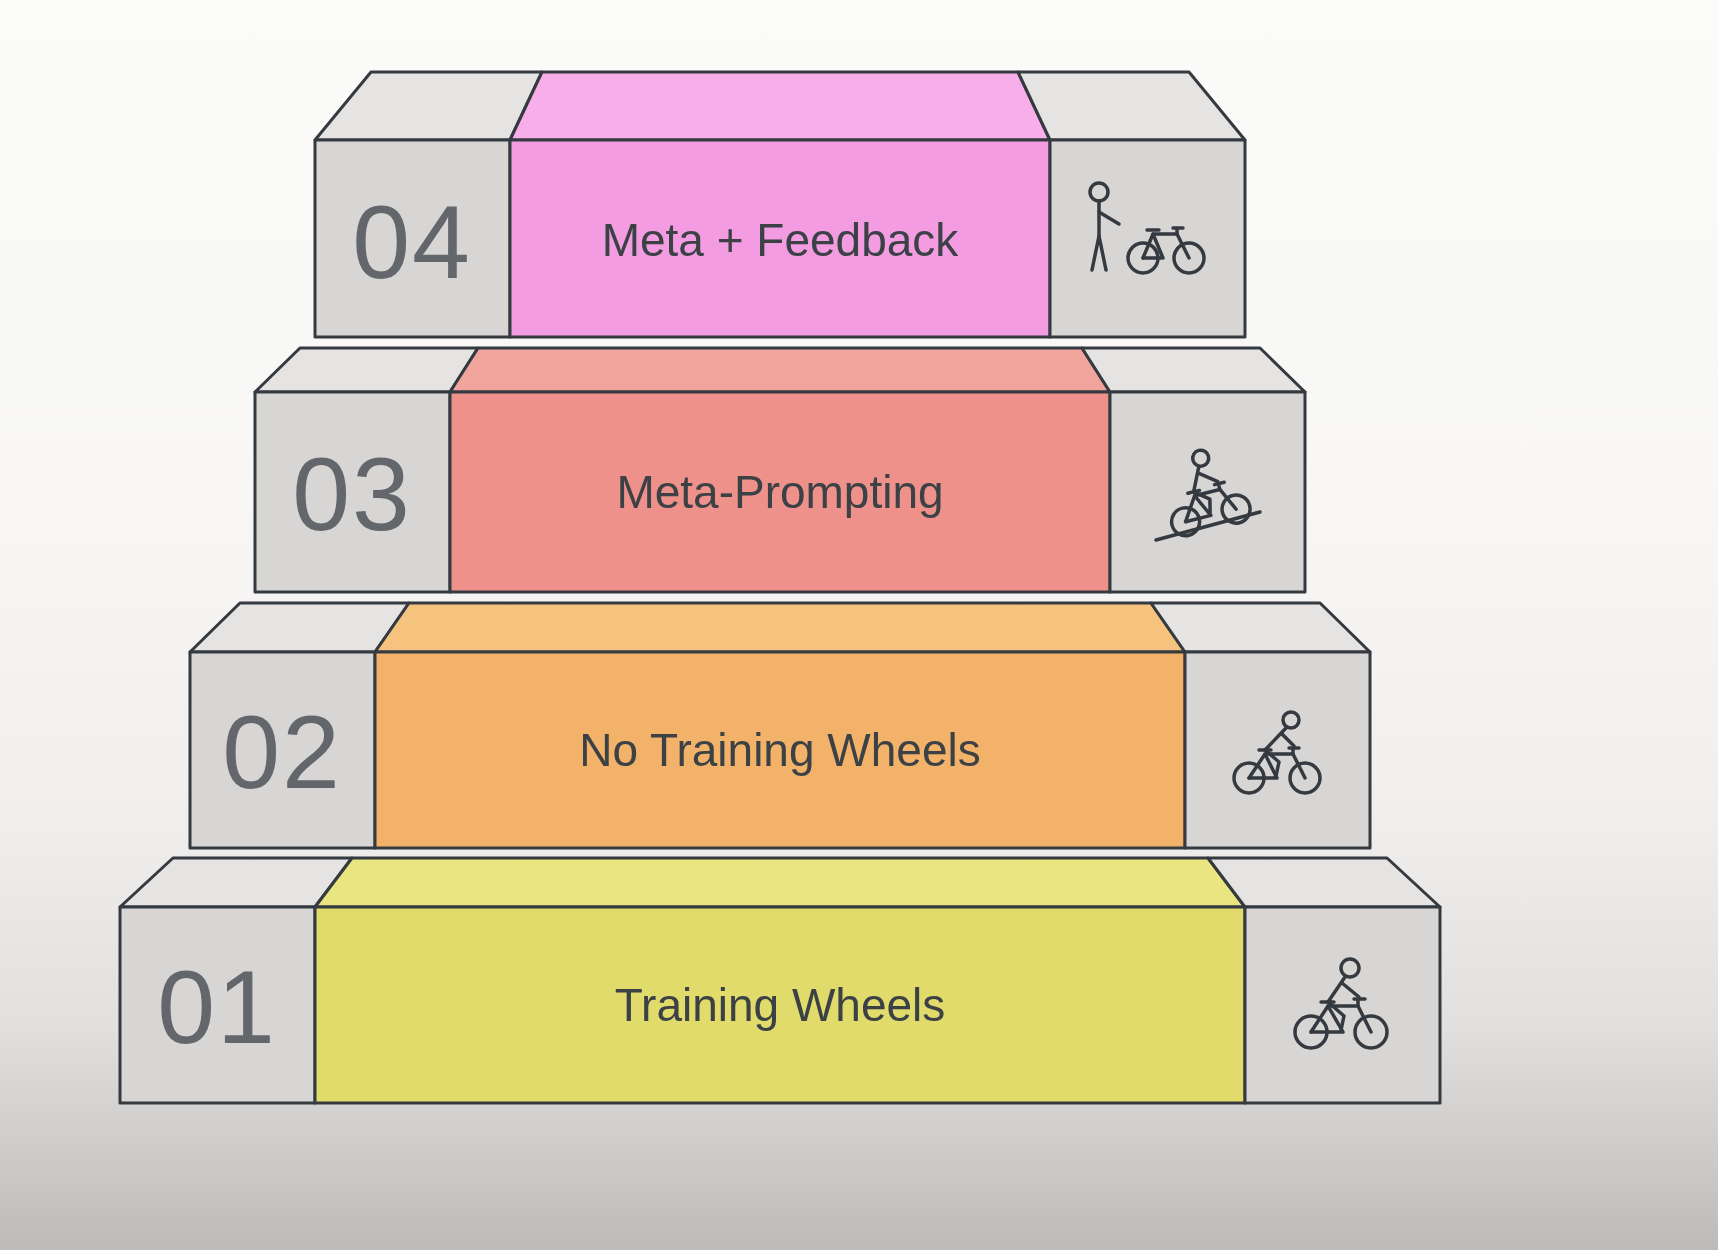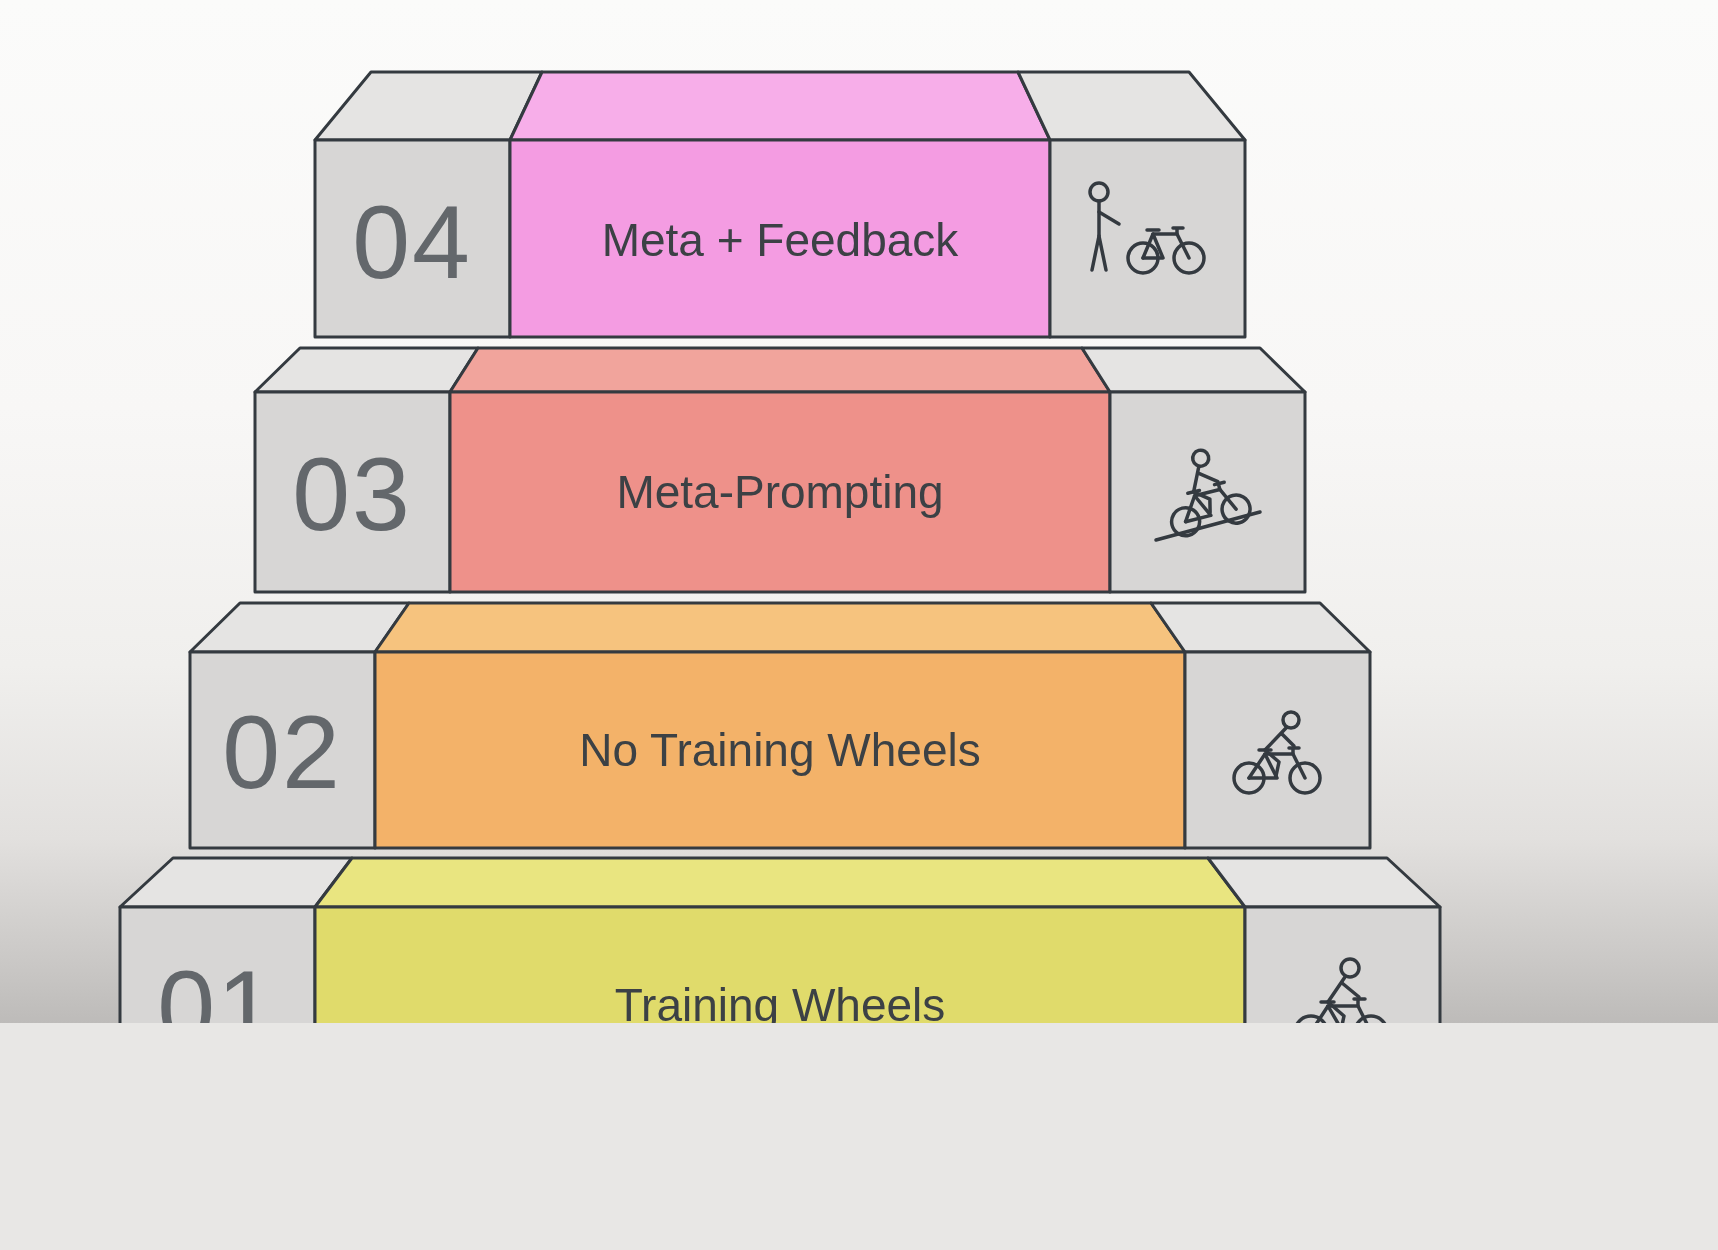--- a/index.html
+++ b/index.html
@@ -1,17 +1,17 @@
 <!DOCTYPE html>
 <html><head>
 <meta charset="utf-8">
 <style>
   html,body{margin:0;padding:0;background:#e8e7e5;}
   .stage{
-    width:1718px;height:1023px;position:relative;overflow:hidden;
+    width:1718px;height:1250px;position:relative;overflow:hidden;
     background:linear-gradient(180deg,#fbfbfa 0%,#f8f7f6 40%,#f0efed 65%,#e2e0de 82%,#cccac8 93%,#bdbbb9 100%);
   }
   svg{display:block;}
   .face{stroke:#343a40;stroke-width:3;stroke-linejoin:round;}
   .icon{stroke:#343a40;stroke-width:3.5;fill:none;stroke-linecap:round;stroke-linejoin:round;}
   .num{
     font-family:"Liberation Sans", sans-serif;
     font-size:104px;fill:#63676b;text-anchor:middle;dominant-baseline:central;letter-spacing:2px;
   }
   .label{

